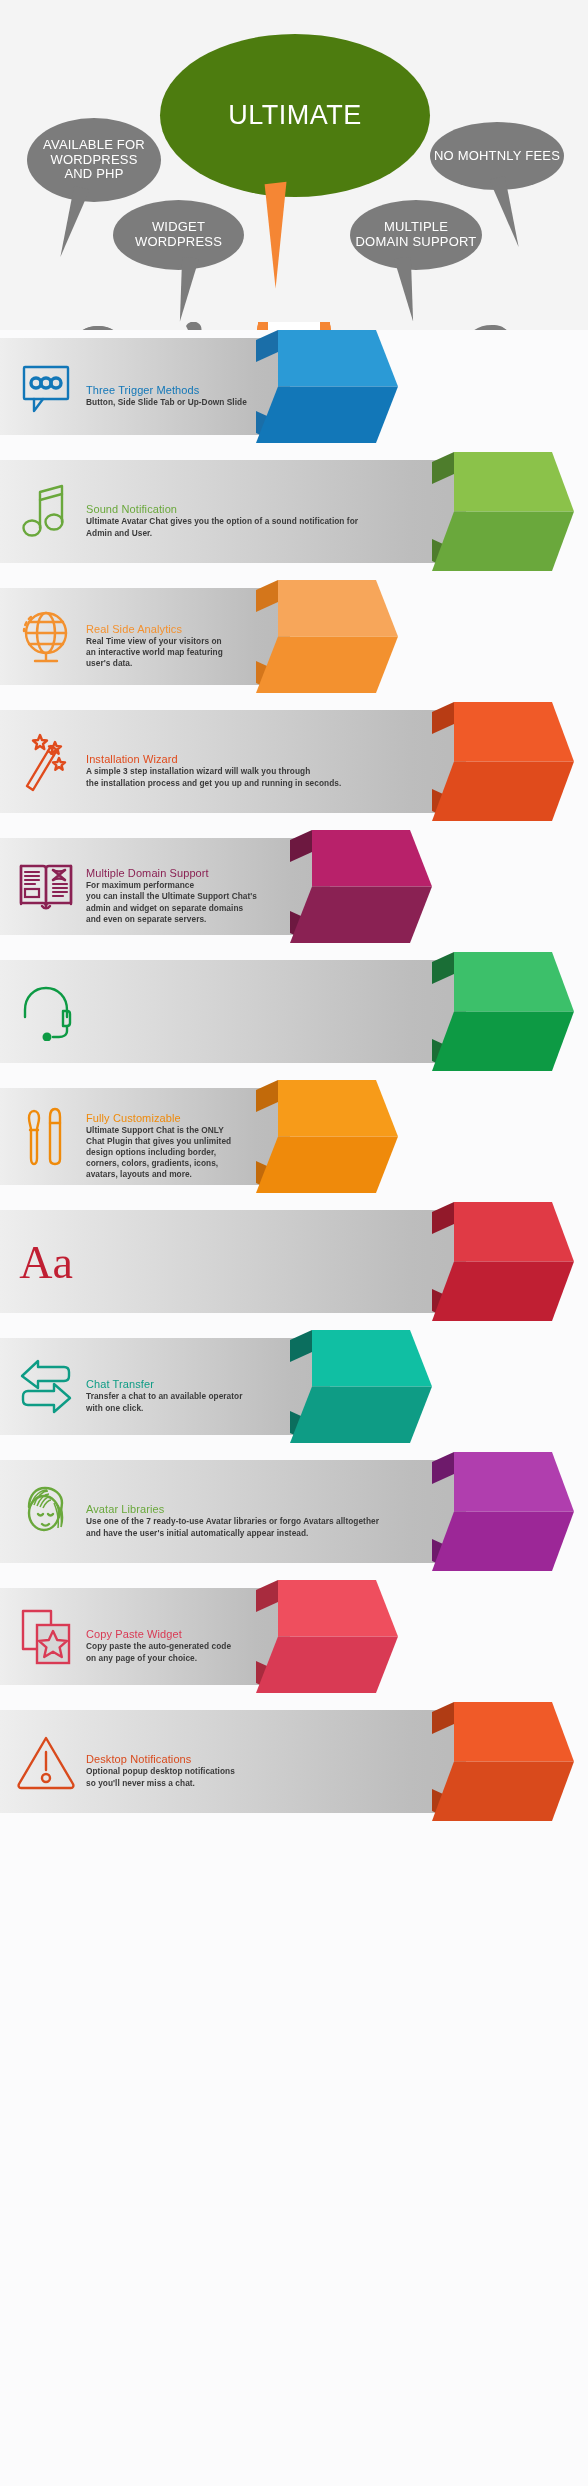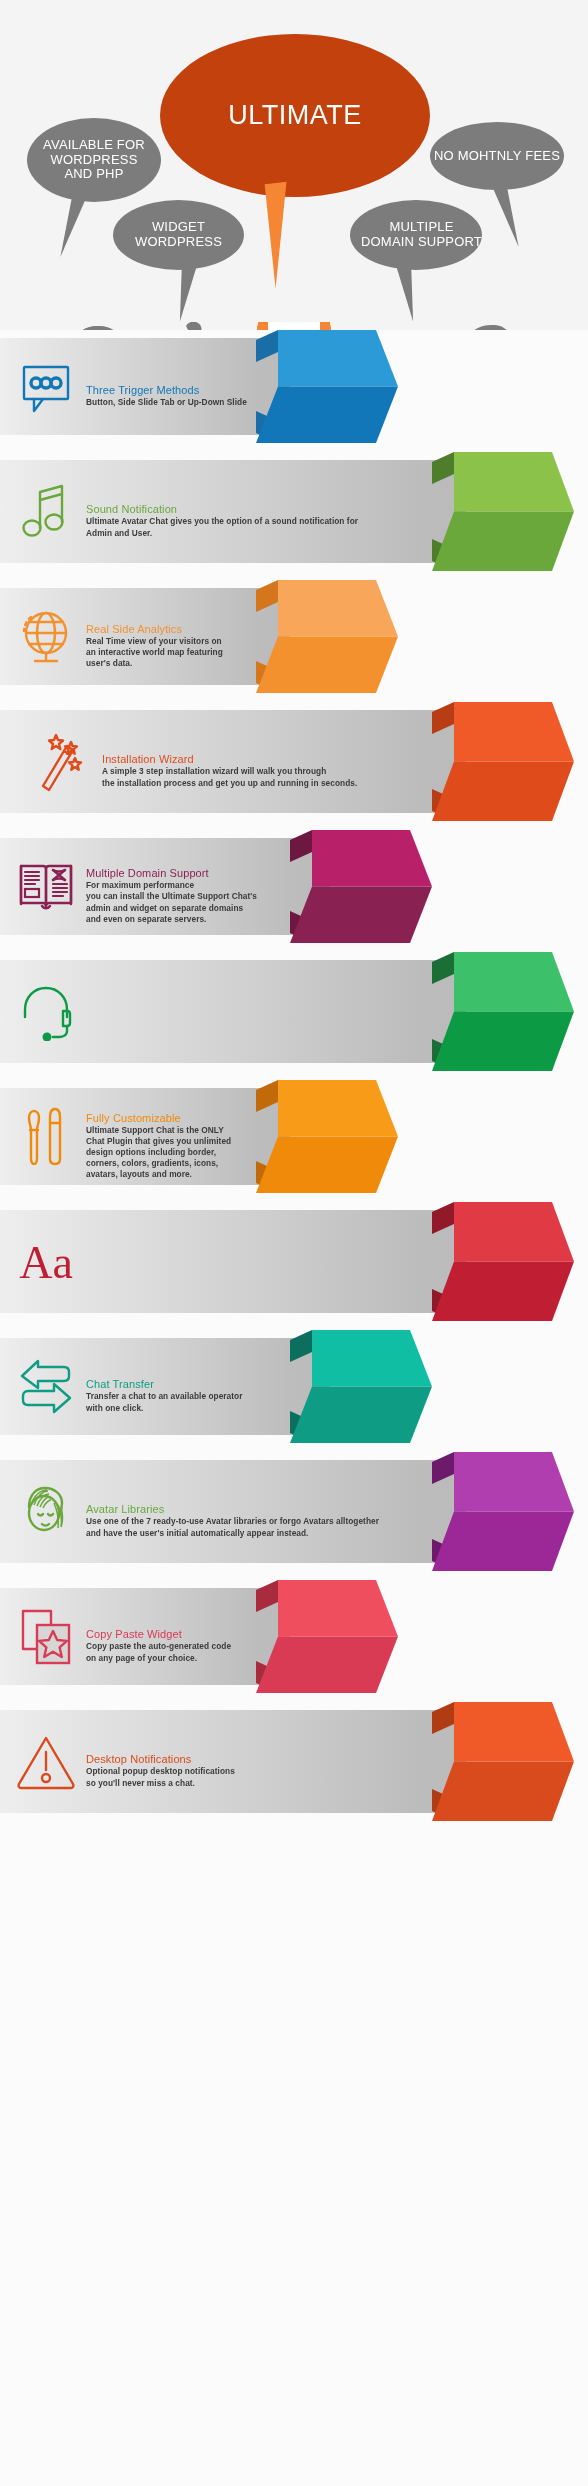--- a/index.html
+++ b/index.html
@@ -38,21 +38,21 @@
     letter-spacing: .2px;
     font-weight: 400;
   }
   .bubble .tail {
     position: absolute;
     width: 0; height: 0;
     border-style: solid;
   }
 
   .bubble-main {
-    background: #c2410c;
+    background: #4d7c0f;
     left: 160px; top: 34px;
     width: 270px; height: 163px;
     font-size: 27px;
     letter-spacing: .5px;
     z-index: 6;
   }
   .bubble-main .tail {
     left: 110px; top: 148px;
     border-width: 0 14px 105px 22px;
     border-color: transparent transparent transparent #f58634;
@@ -83,21 +83,20 @@
     border-width: 0 9px 64px 17px;
     border-color: transparent transparent transparent #7c7c7c;
     transform: rotate(2deg);
   }
 
   .bubble-multi {
     left: 350px; top: 200px;
     width: 132px; height: 70px;
     font-size: 13px;
     z-index: 5;
-    justify-content: flex-end;
   }
   .bubble-multi .tail {
     left: 36px; top: 58px;
     border-width: 0 17px 64px 9px;
     border-color: transparent #7c7c7c transparent transparent;
     transform: rotate(-2deg);
   }
 
   .bubble-fees {
     left: 430px; top: 122px;
@@ -375,21 +374,21 @@
       <div class="row" style="height: 119px;">
         <div class="arrow" style="left: 432px;">
           <svg width="150" height="119" viewBox="0 0 150 119">
             <polygon points="0,10 22,0 22,22 0,32" fill="#b83c14"></polygon>
             <polygon points="0,87 22,97 22,119 0,109" fill="#b83c14"></polygon>
             <polygon points="22,0 120,0 142,59.5 94,59.5 22,59.5" fill="#f05a28"></polygon>
             <polygon points="22,59.5 142,59.5 120,119 0,119" fill="#e04b1c"></polygon>
           </svg>
         </div>
         <div class="bar" style="width: 466px; top: 8px; height: 103px;"></div>
-        <div class="rowcontent" style="height: 119px; padding-left: 16px;">
+        <div class="rowcontent" style="height: 119px;">
           <div class="icon-wrap">
             <svg width="58" height="60" viewBox="0 0 58 60">
               <path d="M10 54L34 14l6 4L16 58z" fill="none" stroke="#e04b1c" stroke-width="2.4" stroke-linecap="round" stroke-linejoin="round"></path>
               <path d="M31 19l6 4" fill="none" stroke="#e04b1c" stroke-width="2.4" stroke-linecap="round" stroke-linejoin="round"></path>
               <path d="M23 3l2 5 5 .5-4 3.5 1.3 5-4.3-3-4.3 3 1.3-5-4-3.5 5-.5z" fill="none" stroke="#e04b1c" stroke-width="2.4" stroke-linecap="round" stroke-linejoin="round"></path>
               <path d="M38 10l1.6 4 4.4.4-3.4 3 1.1 4.3-3.7-2.6-3.7 2.6 1.1-4.3-3.4-3 4.4-.4z" fill="none" stroke="#e04b1c" stroke-width="2.4" stroke-linecap="round" stroke-linejoin="round"></path>
               <path d="M42 26l1.6 4 4.4.4-3.4 3 1.1 4.3-3.7-2.6-3.7 2.6 1.1-4.3-3.4-3 4.4-.4z" fill="none" stroke="#e04b1c" stroke-width="2.4" stroke-linecap="round" stroke-linejoin="round"></path>
             </svg>
           </div>
           <div class="txt">

